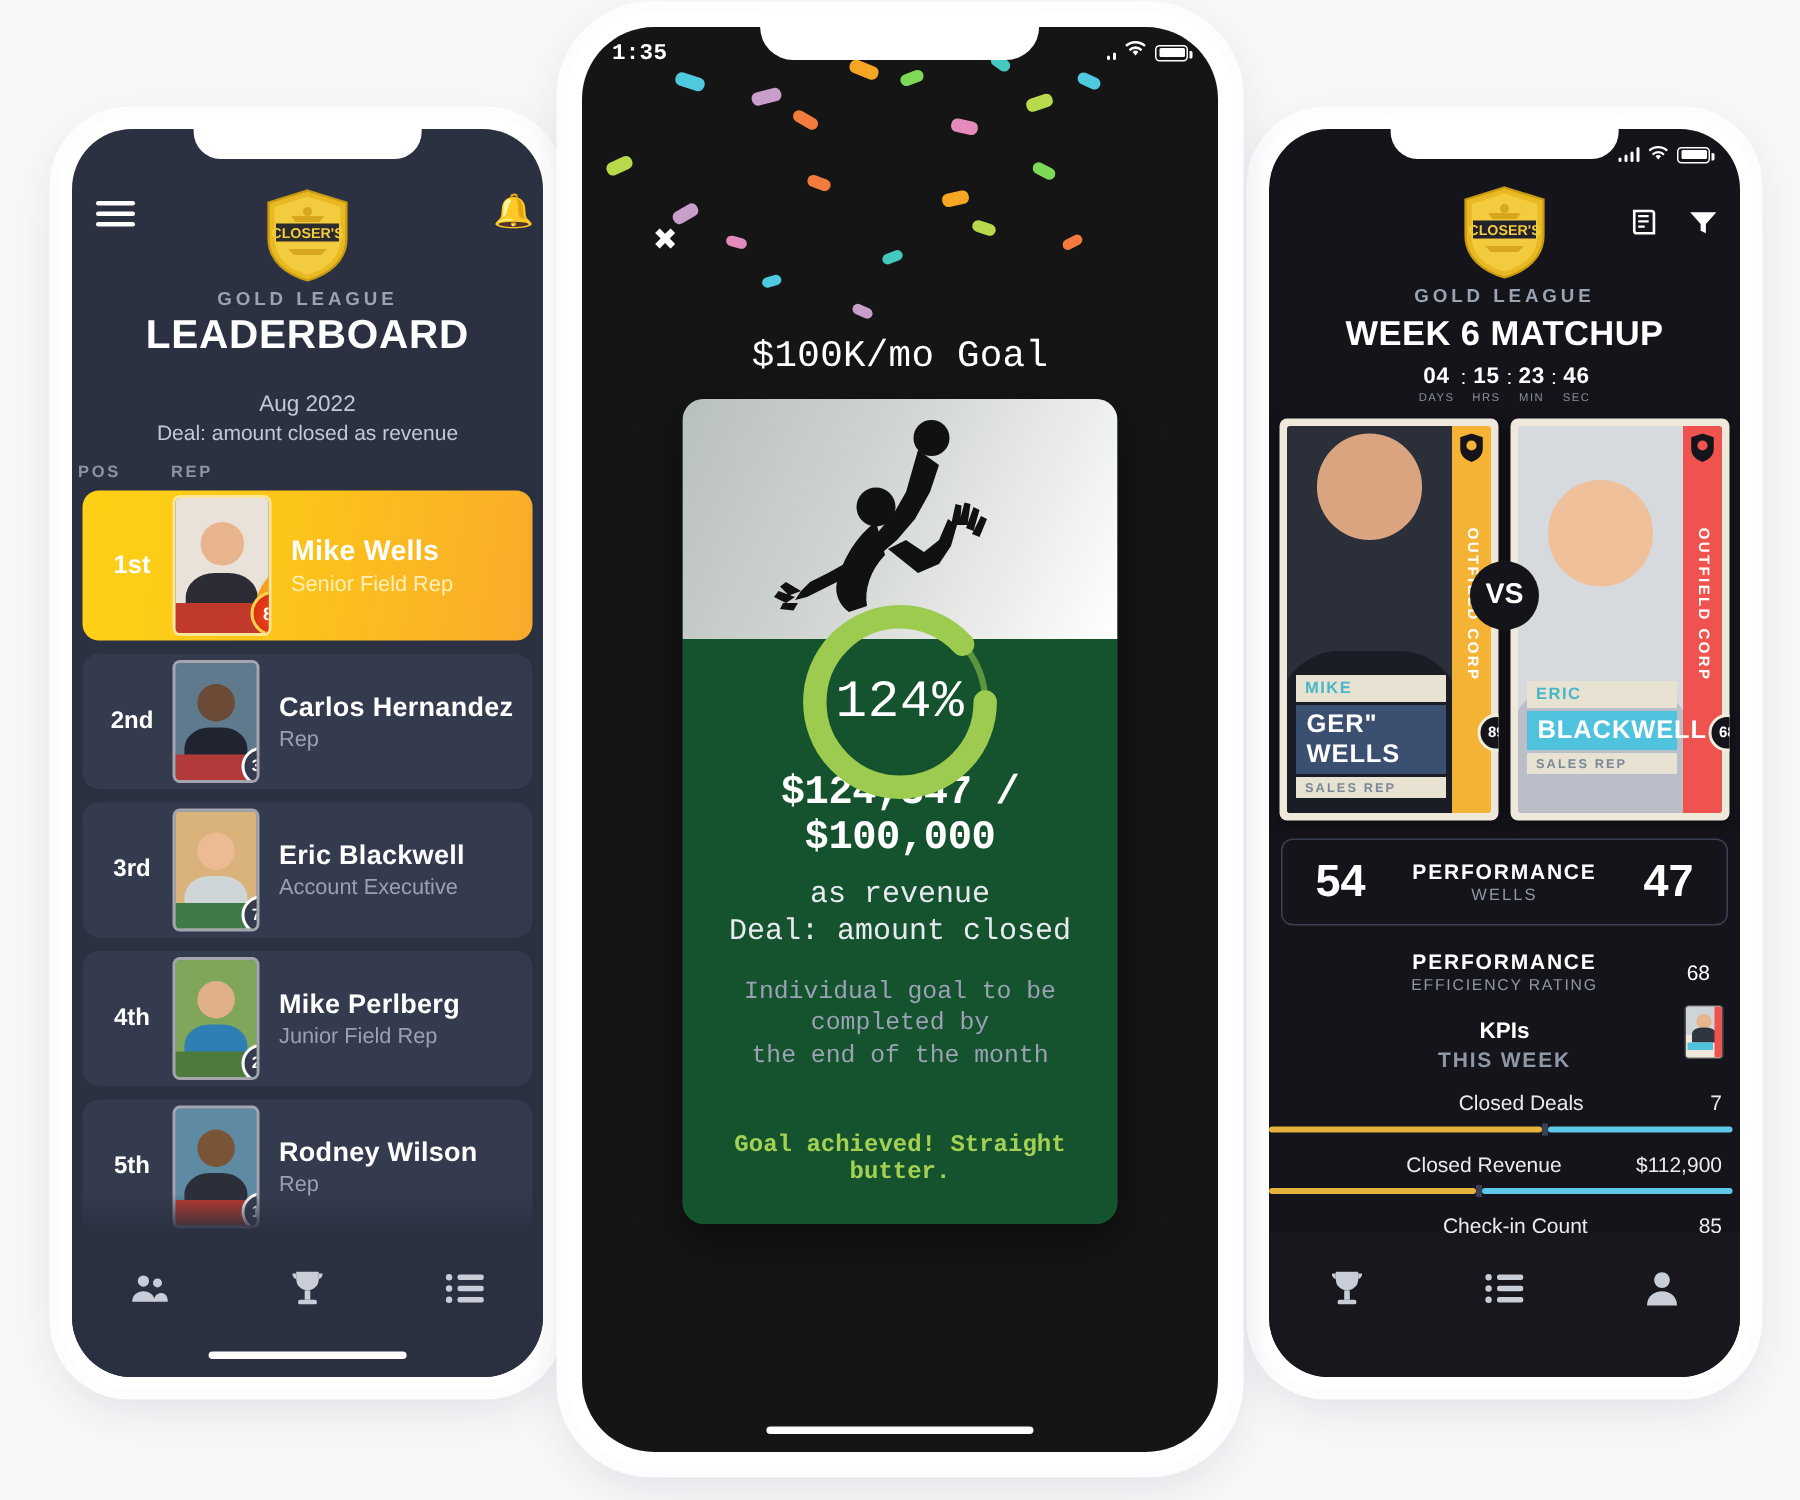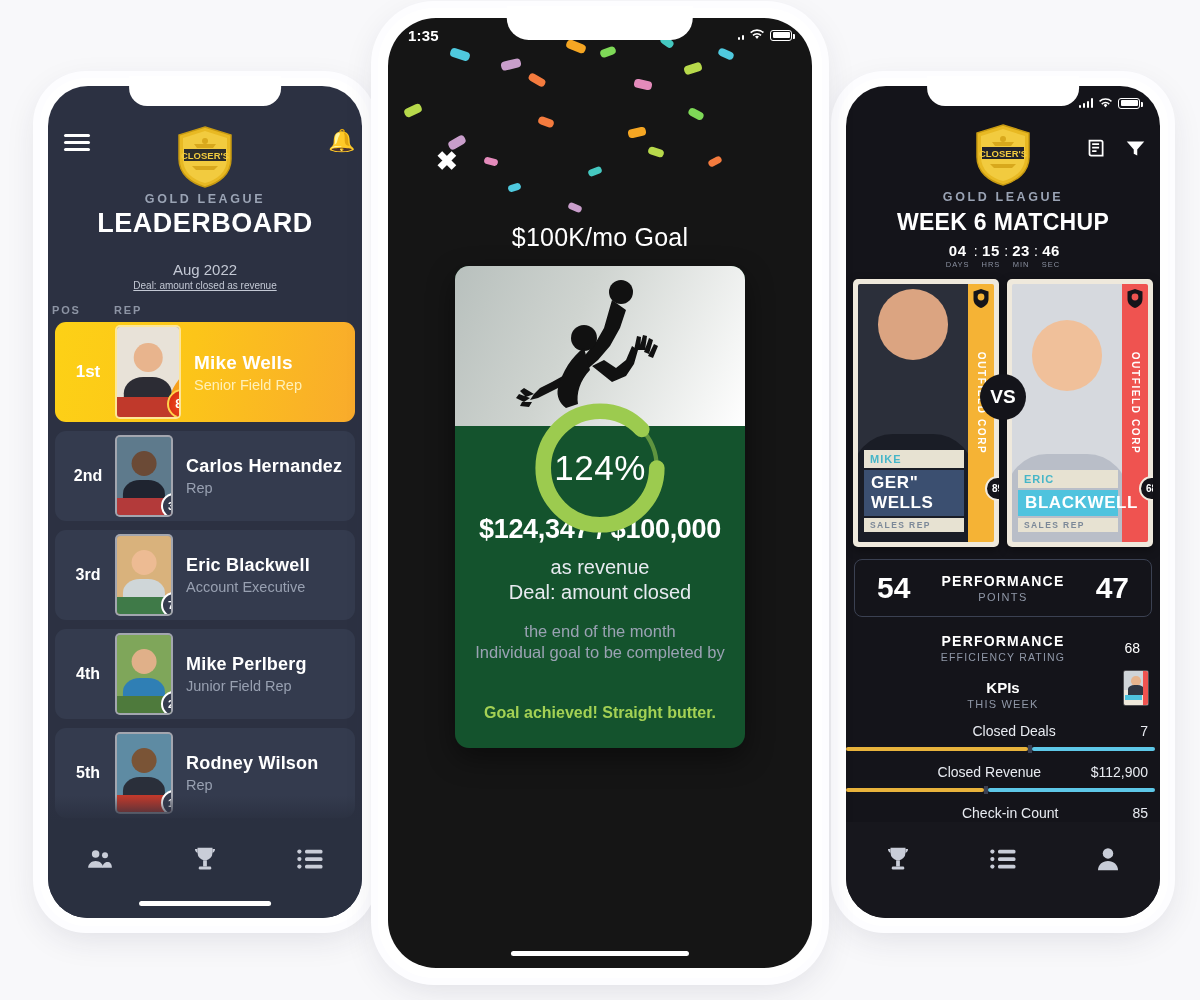--- a/index.html
+++ b/index.html
@@ -13,21 +13,21 @@
 
   
   .phone { position: absolute; border-radius: 46px; background: #ffffff;
            box-shadow: 0 0 0 7px #fdfdff, 0 10px 34px rgba(40,40,70,.13); }
   .phone .screen { position: absolute; inset: 8px; border-radius: 40px; overflow: hidden; }
   .notch { position: absolute; top: -2px; left: 50%; transform: translateX(-50%);
            width: 46%; height: 30px; background: #ffffff; border-radius: 0 0 18px 18px; z-index: 40; }
 
   #phone-left   { left: 40px;  top: 78px;  width: 330px; height: 848px; }
   #phone-right  { left: 838px; top: 78px;  width: 330px; height: 848px; }
-  #phone-center { left: 378px; top: 8px;   width: 444px; height: 970px; border-radius: 56px; z-index: 20; }
+  #phone-center { left: 378px; top: 8px;   width: 444px; height: 970px; border-radius: 56px; z-index: 20; font-family: Liberation Mono, monospace; }
   #phone-center .screen { inset: 10px; border-radius: 48px; }
   #phone-center .notch { width: 42%; height: 34px; border-radius: 0 0 22px 22px; }
 
   .scr-slate { background: #2c3142; width:100%; height:100%; position:relative; }
   .scr-dark  { background: #151515; width:100%; height:100%; position:relative; }
   .scr-black { background: #14141a; width:100%; height:100%; position:relative; }
 
   
   .status { position:absolute; top:0; left:0; right:0; height:34px; z-index:30;
             display:flex; align-items:center; justify-content:space-between;
@@ -47,21 +47,21 @@
   .shield svg { width:100%; height:100%; display:block; }
   .league { color:#9aa3b4; font-size:12.5px; font-weight:800; letter-spacing:2.6px; margin-top:4px; }
 
   
   .lb-head { padding: 40px 16px 0; text-align:center; position:relative; }
   .hamb { position:absolute; left:16px; top:44px; width:26px; cursor:pointer; }
   .hamb span{ display:block; height:3px; background:#fff; border-radius:2px; margin:4px 0; }
   .bell { position:absolute; right:6px; top:42px; color:#fff; font-size:22px; }
   .lb-title { color:#fff; font-size:27px; font-weight:900; letter-spacing:.5px; margin-top:2px; }
   .lb-sub1 { color:#c3c8d4; font-size:15px; margin-top:22px; }
-  .lb-sub2 { color:#c3c8d4; font-size:10px; margin-top:2px;text-decoration:underline; }
+  .lb-sub2 { color:#c3c8d4; font-size:14px; margin-top:2px; }
   .lb-cols { display:flex; margin:13px 0 6px; padding:0 4px; color:#8d94a4;
              font-size:11px; letter-spacing:1.8px; font-weight:700; }
   .lb-cols .c-pos { width:62px; }
   .lb-list { padding:0 7px 0 7px; }
   .row { display:flex; align-items:center; height:90px; border-radius:11px;
          background:#343b4e; margin-bottom:9px; position:relative; padding-left:4px; }
   .row.first { background:linear-gradient(100deg,#fdd116 0%,#fcc519 45%,#f9ab2c 100%); height:100px; }
   .row .pos { width:58px; text-align:center; color:#fff; font-size:16px; font-weight:600; }
   .row.first .pos { color:#fff; font-size:17px; }
   .thumb { width:54px; height:78px; border-radius:3px; overflow:hidden; position:relative;
@@ -162,21 +162,21 @@
   .panel .mid s { display:block; color:#9098a8; font-size:11px; letter-spacing:1.4px; text-decoration:none; margin-top:2px; }
 
   .perf2 { display:flex; align-items:center; justify-content:center; position:relative; margin-top:16px; }
   .perf2 .mid b { display:block; color:#fff; font-size:14px; font-weight:800; letter-spacing:1.2px; text-align:center; }
   .perf2 .mid s { display:block; color:#9098a8; font-size:10.5px; letter-spacing:1.2px; text-decoration:none; text-align:center; margin-top:2px; }
   .perf2 .val { position:absolute; right:20px; color:#fff; font-size:14px; }
 
   .kpis { margin-top:16px; position:relative; }
   .kpis .mid { text-align:center; }
   .kpis .mid b { display:block; color:#fff; font-size:15px; font-weight:800; }
-  .kpis .mid s { display:block; color:#9098a8; font-size:11px; letter-spacing:1.2px; text-decoration:none; margin-top:2px; }
+  .kpis .mid s { display:block; color:#9098a8; font-size:14px; letter-spacing:1.2px; text-decoration:none; margin-top:2px;font-weight:bold; }
   .minicard { position:absolute; right:12px; top:-8px; width:24px; height:34px; border-radius:2px;
               overflow:hidden; background:#efe9dc; box-shadow:0 0 0 1px rgba(255,255,255,.25); }
   .kpirow { margin-top:13px; }
   .kpirow .lbl { display:flex; justify-content:space-between; padding:0 12px;
                  color:#e8ebf1; font-size:14px; }
   .kpirow .lbl .t { flex:1; text-align:center; padding-left:30px; }
   .kpirow .bars2 { display:flex; align-items:center; margin-top:7px; height:5px; }
   .kpirow .bl { height:4px; background:#e8b33c; border-radius:2px; }
   .kpirow .br { height:4px; background:#5ec8e8; border-radius:2px; }
   .kpirow .knob { width:4px; height:8px; background:#3a4054; flex:0 0 auto; }
@@ -464,35 +464,35 @@
       </div>
       <div class="strip" style="background:#ef5350">
         <div class="lgo">
           <svg viewBox="0 0 17 19">
                       <path d="M8.5 0 L16 2.5 V10 C16 15 12.5 17.5 8.5 19 C4.5 17.5 1 15 1 10 V2.5 Z" fill="#14141a"></path>
                       <circle cx="8.5" cy="8" r="3.4" fill="#ef5350"></circle>
                     </svg>
         </div>
         <div class="sname">OUTFIELD CORP</div>
       </div>
-      <div class="nmplate" style="bottom:10px">
+      <div class="nmplate" style="bottom:26px">
         <div class="first">ERIC</div>
         <div class="last" style="background:#4fc3de">BLACKWELL</div>
         <div class="rolep">SALES REP</div>
       </div>
     </div>
     <div class="rating">68</div>
             </div>
           </div>
 
         <div class="panel">
           <span class="big">54</span>
           <span class="mid">
             <b>PERFORMANCE</b>
-            <s>POINTS</s>
+            <s>WELLS</s>
           </span>
           <span class="big">47</span>
         </div>
 
         <div class="perf2">
           <span class="mid">
             <b>PERFORMANCE</b>
             <s>EFFICIENCY RATING</s>
           </span>
           <span class="val">68</span>
@@ -650,22 +650,22 @@
               </svg>
               <div class="pct">124%</div>
             </div>
             <div class="card-body">
               <div class="amt">$124,347 / $100,000</div>
               <div class="dsc">
                 <div>as revenue</div>
                 <div>Deal: amount closed</div>
               </div>
               <div class="note">
+                <div>Individual goal to be completed by</div>
                 <div>the end of the month</div>
-                <div>Individual goal to be completed by</div>
               </div>
               <div class="ach">Goal achieved! Straight butter.</div>
             </div>
           </div>
         </div>
 
         <div class="homebar"></div>
       </div>
     </div>
   </div>

